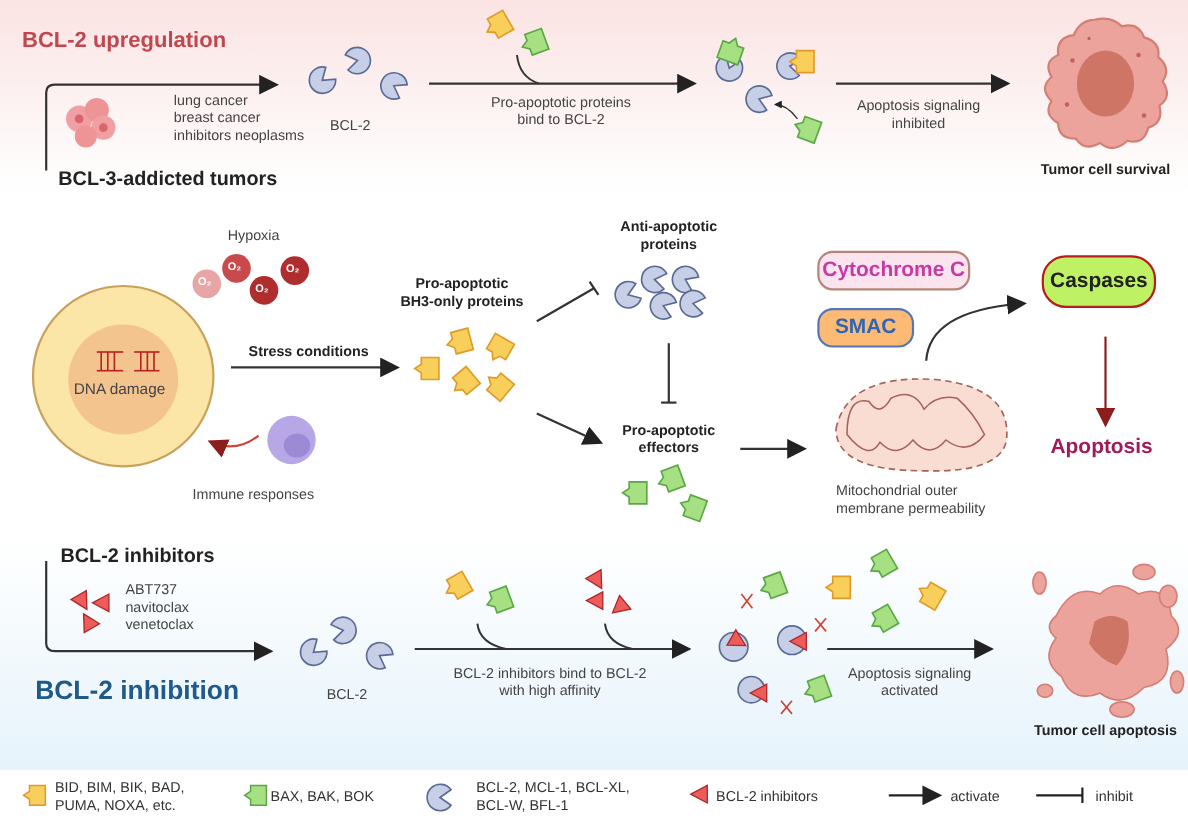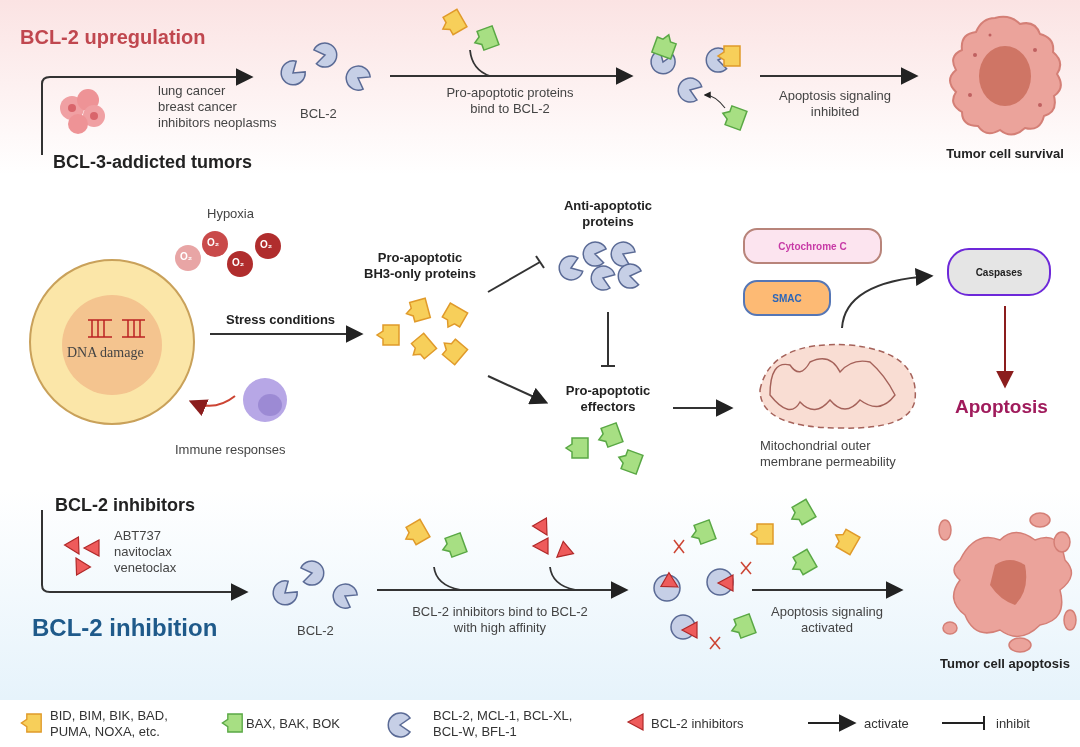--- a/index.html
+++ b/index.html
@@ -8,21 +8,21 @@
   .band-bot{position:absolute;left:0;top:490px;width:1080px;height:210px;background:linear-gradient(#fff,#e6f3fb);}
   .legend{position:absolute;left:0;top:700px;width:1080px;height:47px;background:#fff;}
   svg.main{position:absolute;left:0;top:0;}
   .t{position:absolute;white-space:nowrap;}
   .center{text-align:center;}
   .title-red{font-size:20px;font-weight:bold;color:#c0474f;}
   .title-blue{font-size:24px;font-weight:bold;color:#1f5a8a;}
   .h-bold{font-size:18px;font-weight:bold;color:#222;}
   .sm{font-size:13px;color:#444;line-height:16px;}
   .smb{font-size:13px;font-weight:bold;color:#222;line-height:16px;}
-  .pill{position:absolute;border-radius:14px;font-size:10px;font-weight:bold;display:flex;align-items:center;justify-content:center;}
+  .pill{position:absolute;border-radius:14px;font-size:19px;font-weight:bold;display:flex;align-items:center;justify-content:center;}
 </style>
 </head>
 <body>
 
 <div class="band-top"></div>
 <div class="band-bot"></div>
 <div class="legend"></div>
 
 <svg class="main" width="1080" height="747">
   <defs>
@@ -225,38 +225,38 @@
   <div>Apoptosis signaling</div>
   <div>inhibited</div>
 </div>
 <div class="t smb center" style="left:920px;top:146px;width:170px;">Tumor cell survival</div>
 
 <div class="t sm" style="left:207px;top:206px;">Hypoxia</div>
 <div class="t" style="left:180px;top:251px;font-size:10px;color:#fff;font-weight:bold;">O₂</div>
 <div class="t" style="left:207px;top:237px;font-size:10px;color:#fff;font-weight:bold;">O₂</div>
 <div class="t" style="left:232px;top:257px;font-size:10px;color:#fff;font-weight:bold;">O₂</div>
 <div class="t" style="left:260px;top:239px;font-size:10px;color:#fff;font-weight:bold;">O₂</div>
-<div class="t" style="left:67px;top:345px;font-size:14px;color:#444;font-family:Liberation Serif, serif;">DNA damage</div>
+<div class="t" style="left:67px;top:345px;font-size:14px;color:#444;">DNA damage</div>
 <div class="t sm" style="left:175px;top:442px;">Immune responses</div>
 <div class="t smb" style="left:226px;top:312px;">Stress conditions</div>
 <div class="t smb center" style="left:360px;top:250px;width:120px;">
   <div>Pro-apoptotic</div>
   <div>BH3-only proteins</div>
 </div>
 <div class="t smb center" style="left:548px;top:198px;width:120px;">
   <div>Anti-apoptotic</div>
   <div>proteins</div>
 </div>
 <div class="t smb center" style="left:548px;top:383px;width:120px;">
   <div>Pro-apoptotic</div>
   <div>effectors</div>
 </div>
 <div class="pill" style="left:743px;top:228px;width:135px;height:32px;background:#fce4ef;border:2px solid #b8847a;color:#c73aa6;">Cytochrome C</div>
 <div class="pill" style="left:743px;top:280px;width:84px;height:32px;background:#fdba74;border:2px solid #5576b5;color:#2d66b8;">SMAC</div>
-<div class="pill" style="left:947px;top:248px;width:100px;height:44px;border-radius:22px;background:#e5e5e5;border:2px solid #6d28d9;color:#222;">Caspases</div>
+<div class="pill" style="left:947px;top:232px;width:100px;height:44px;border-radius:22px;background:#bef264;border:2px solid #b91c1c;color:#222;">Caspases</div>
 <div class="t" style="left:955px;top:396px;font-size:19px;font-weight:bold;color:#a01b5c;">Apoptosis</div>
 <div class="t sm" style="left:760px;top:438px;">
   <div>Mitochondrial outer</div>
   <div>membrane permeability</div>
 </div>
 
 <div class="t h-bold" style="left:55px;top:495px;">BCL-2 inhibitors</div>
 <div class="t sm" style="left:114px;top:528px;">
   <div>ABT737</div>
   <div>navitoclax</div>

